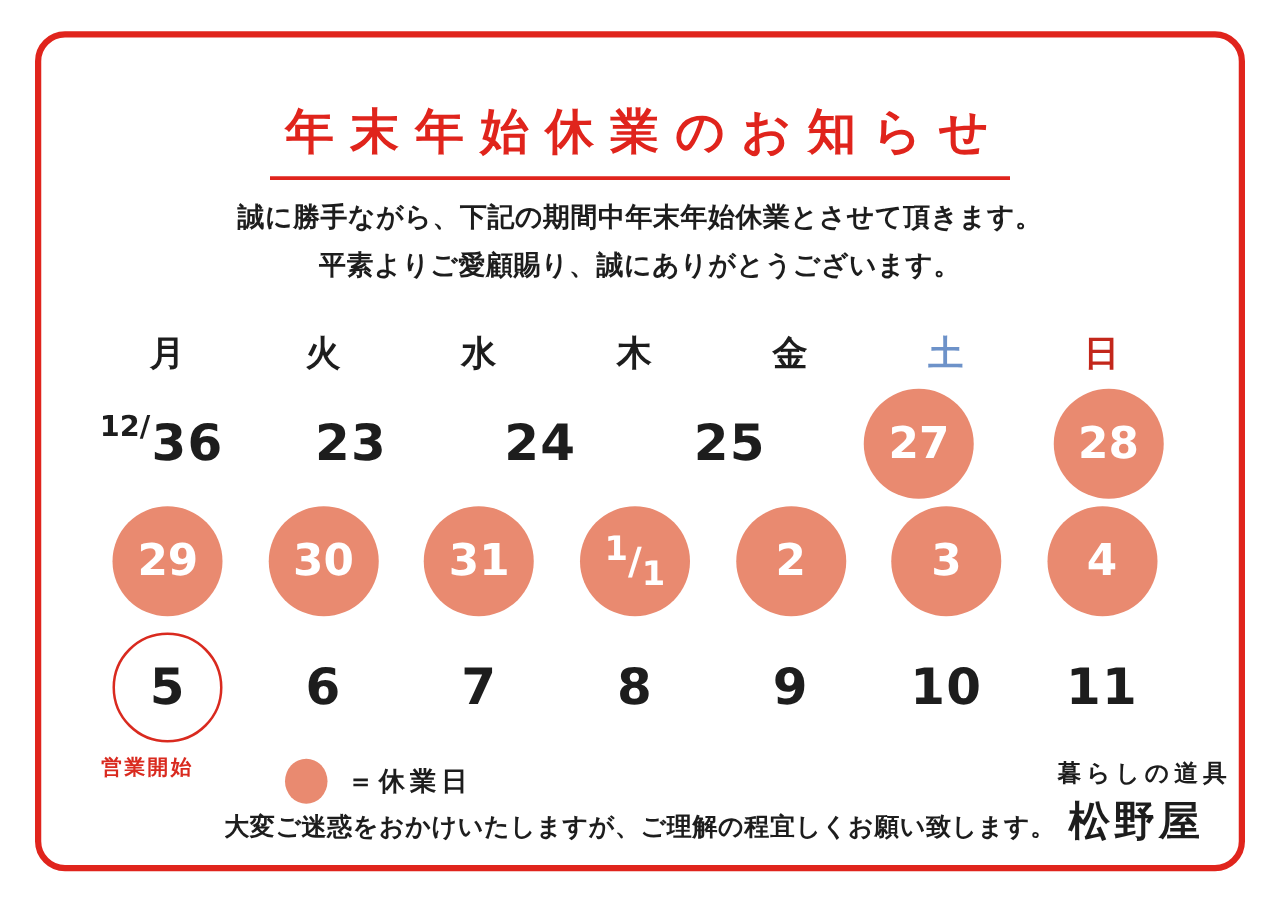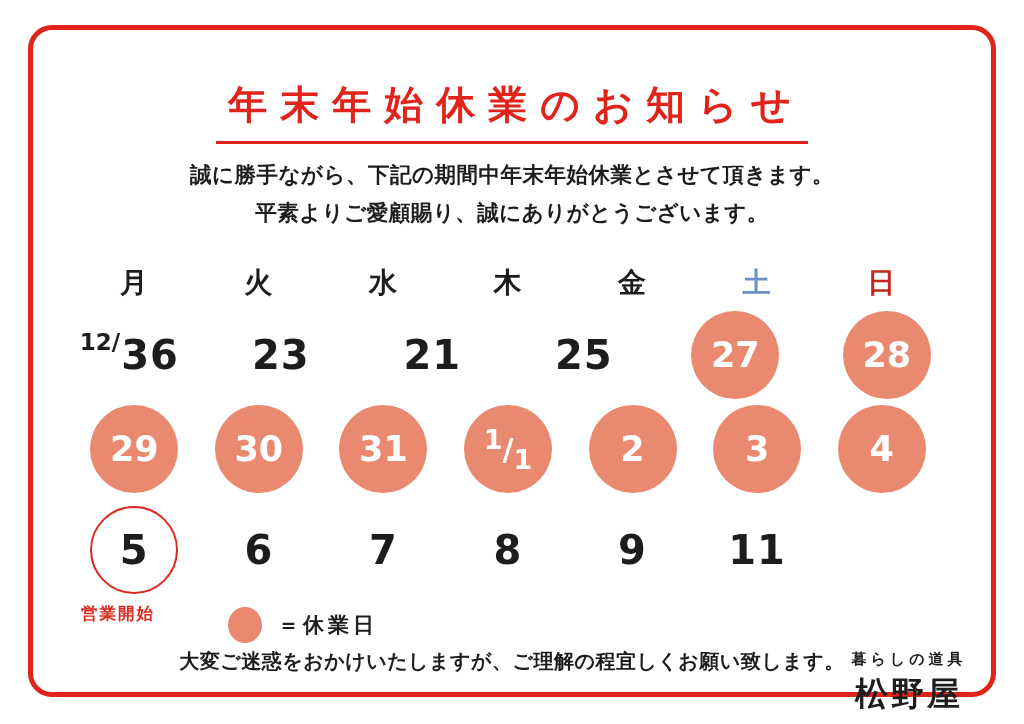--- a/index.html
+++ b/index.html
@@ -61,21 +61,21 @@
   .legend-dot{width:34px;height:36px;border-radius:50%;background:var(--closed-salmon);flex:none;}
   .legend-eq{margin-left:16px;font-size:21px;font-weight:bold;}
   .legend-text{margin-left:4px;font-size:21px;font-weight:bold;letter-spacing:4px;}
 
   
   .footer-note{position:absolute;left:0;top:648px;width:100%;text-align:center;
     font-size:20px;font-weight:bold;letter-spacing:0.5px;}
 
   
   .logo{position:absolute;left:846px;top:606px;width:126px;text-align:center;}
-  .logo-tagline{font-size:15px;font-weight:bold;letter-spacing:4px;white-space:nowrap;margin-top:44px;}
+  .logo-tagline{font-size:19px;font-weight:bold;letter-spacing:4px;white-space:nowrap;}
   .logo-name{margin-top:3px;font-size:33px;font-weight:bold;letter-spacing:3px;
     font-family:"DejaVu Serif","Liberation Serif",serif;white-space:nowrap;}
 </style>
 </head>
 <body>
 
 <div class="page">
 
   <div class="frame"></div>
 
@@ -100,21 +100,21 @@
 
   <div class="row row-1">
     <div class="cell">
       <span class="mprefix">12/</span>
         <span class="num">36</span>
     </div>
     <div class="cell">
         <span class="num">23</span>
       </div>
     <div class="cell">
-        <span class="num">21</span>
+        <span class="num">24</span>
       </div>
     <div class="cell">
         <span class="num">25</span>
       </div>
     <div class="cell">
       <span class="circle">
           <span class="num">27</span>
         </span>
     </div>
     <div class="cell">
@@ -174,20 +174,23 @@
         <span class="num">6</span>
       </div>
     <div class="cell">
         <span class="num">7</span>
       </div>
     <div class="cell">
         <span class="num">8</span>
       </div>
     <div class="cell">
         <span class="num">9</span>
+      </div>
+    <div class="cell">
+        <span class="num">10</span>
       </div>
     <div class="cell">
         <span class="num">11</span>
       </div>
   </div>
 
   <div class="resume-label">営業開始</div>
 
   <div class="legend">
     <span class="legend-dot"></span>

